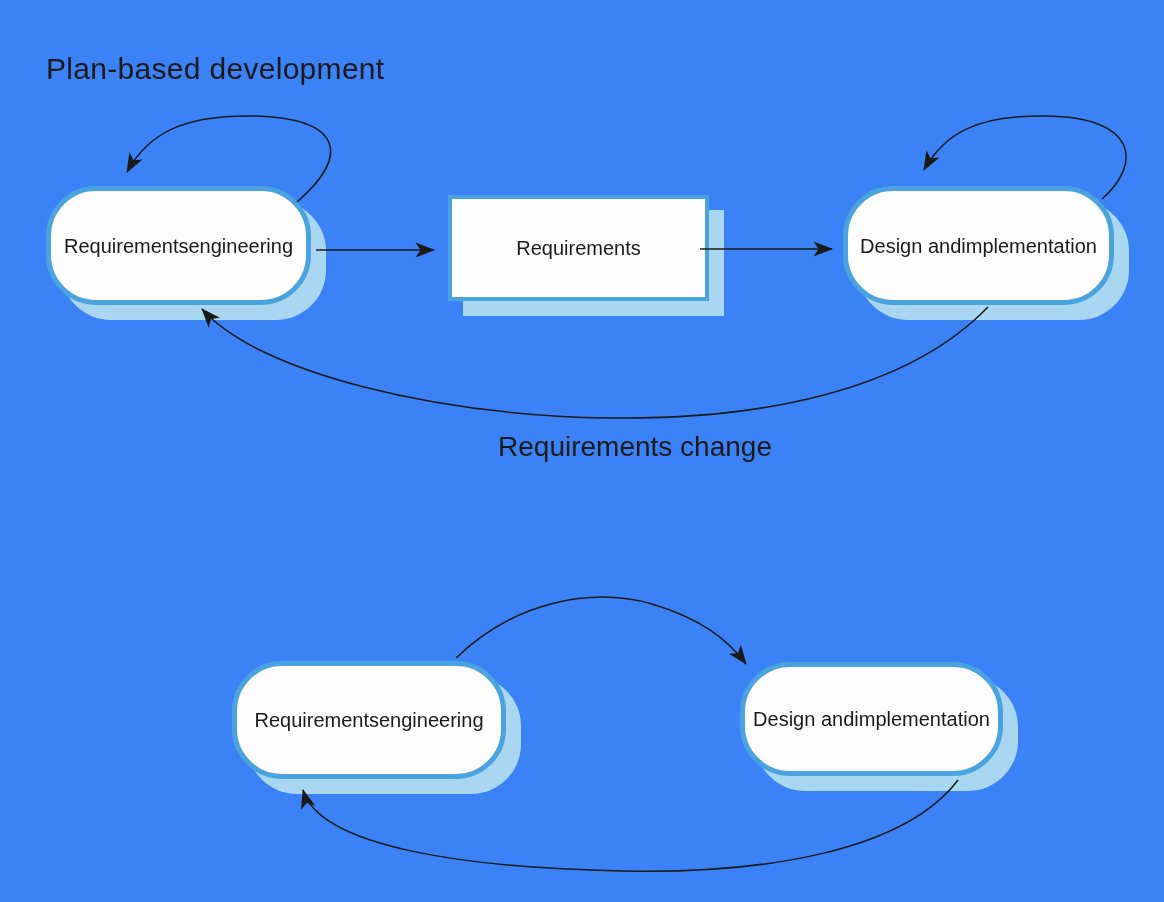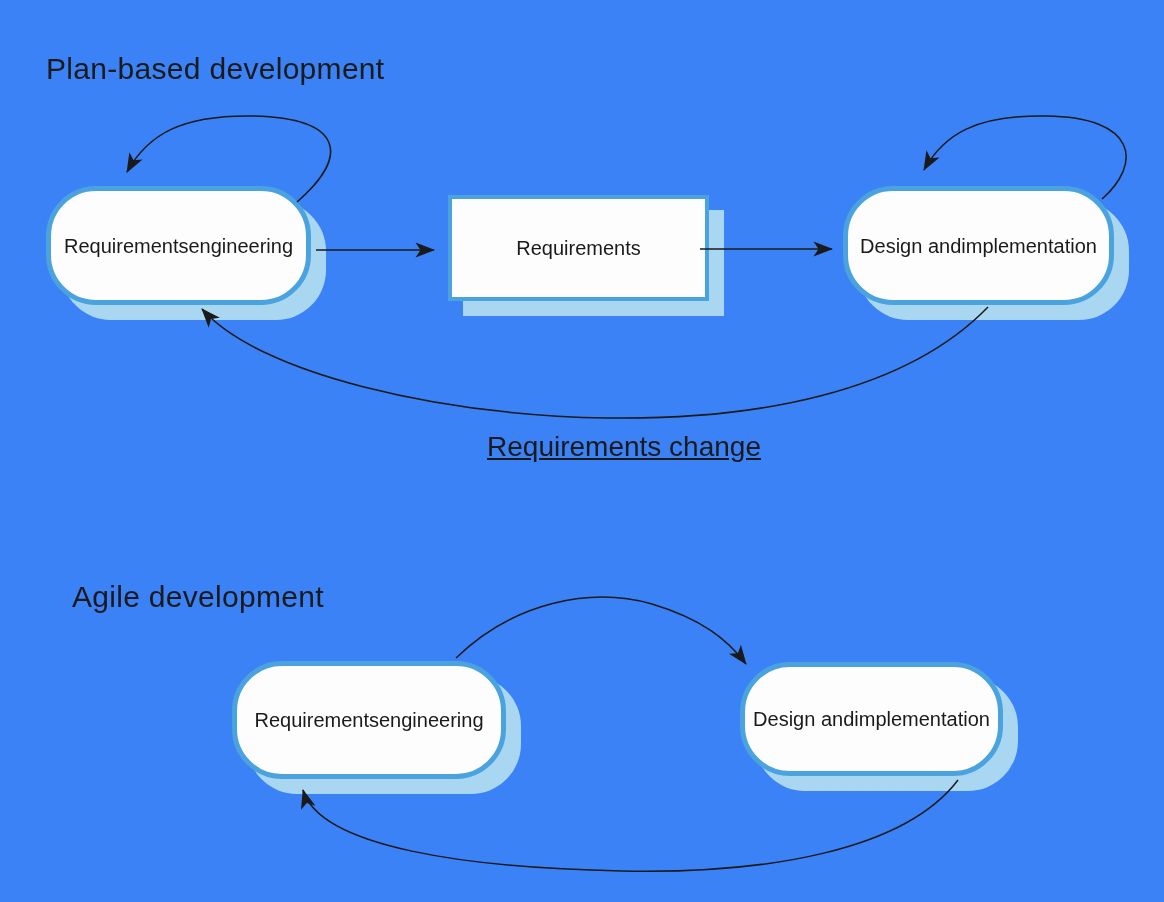--- a/index.html
+++ b/index.html
@@ -52,26 +52,25 @@
   .n-plan-req-eng     { left: 46px;  top: 186px; width: 265px; height: 119px; }
   .n-plan-req-spec    { left: 448px; top: 195px; width: 261px; height: 106px; }
   .n-plan-design-impl { left: 843px; top: 186px; width: 271px; height: 119px; }
   .n-agile-req-eng    { left: 232px; top: 661px; width: 274px; height: 118px; }
   .n-agile-design-impl{ left: 740px; top: 662px; width: 263px; height: 114px; }
 
   .node-line { display: block; }
 
   .edge-label {
     position: absolute;
-    left: 424px; top: 429px; width: 400px;
+    left: 435px; top: 429px; width: 400px;
     font-size: 28px;
     line-height: 36px;
     text-align: center;
     color: var(--line);
-    text-decoration: underline;
   }
   .edge-label span { display: block; }
 
   svg.edges {
     position: absolute;
     left: 0; top: 0;
     width: 1164px; height: 902px;
     pointer-events: none;
   }
   .edge {
@@ -81,21 +80,20 @@
   }
   .arrowhead { fill: var(--line); }
 </style>
 </head>
 <body>
 
 <div class="canvas">
 
   <div class="section-title plan-title">Plan-based development</div>
 
-  <div class="section-title agile-title">Agile development</div>
 
   <div class="node rounded n-plan-req-eng">
     <span class="node-line">Requirements</span>
     <span class="node-line">engineering</span>
   </div>
 
   <div class="node rect n-plan-req-spec">
     <span class="node-line">Requirements</span>
   </div>
 

